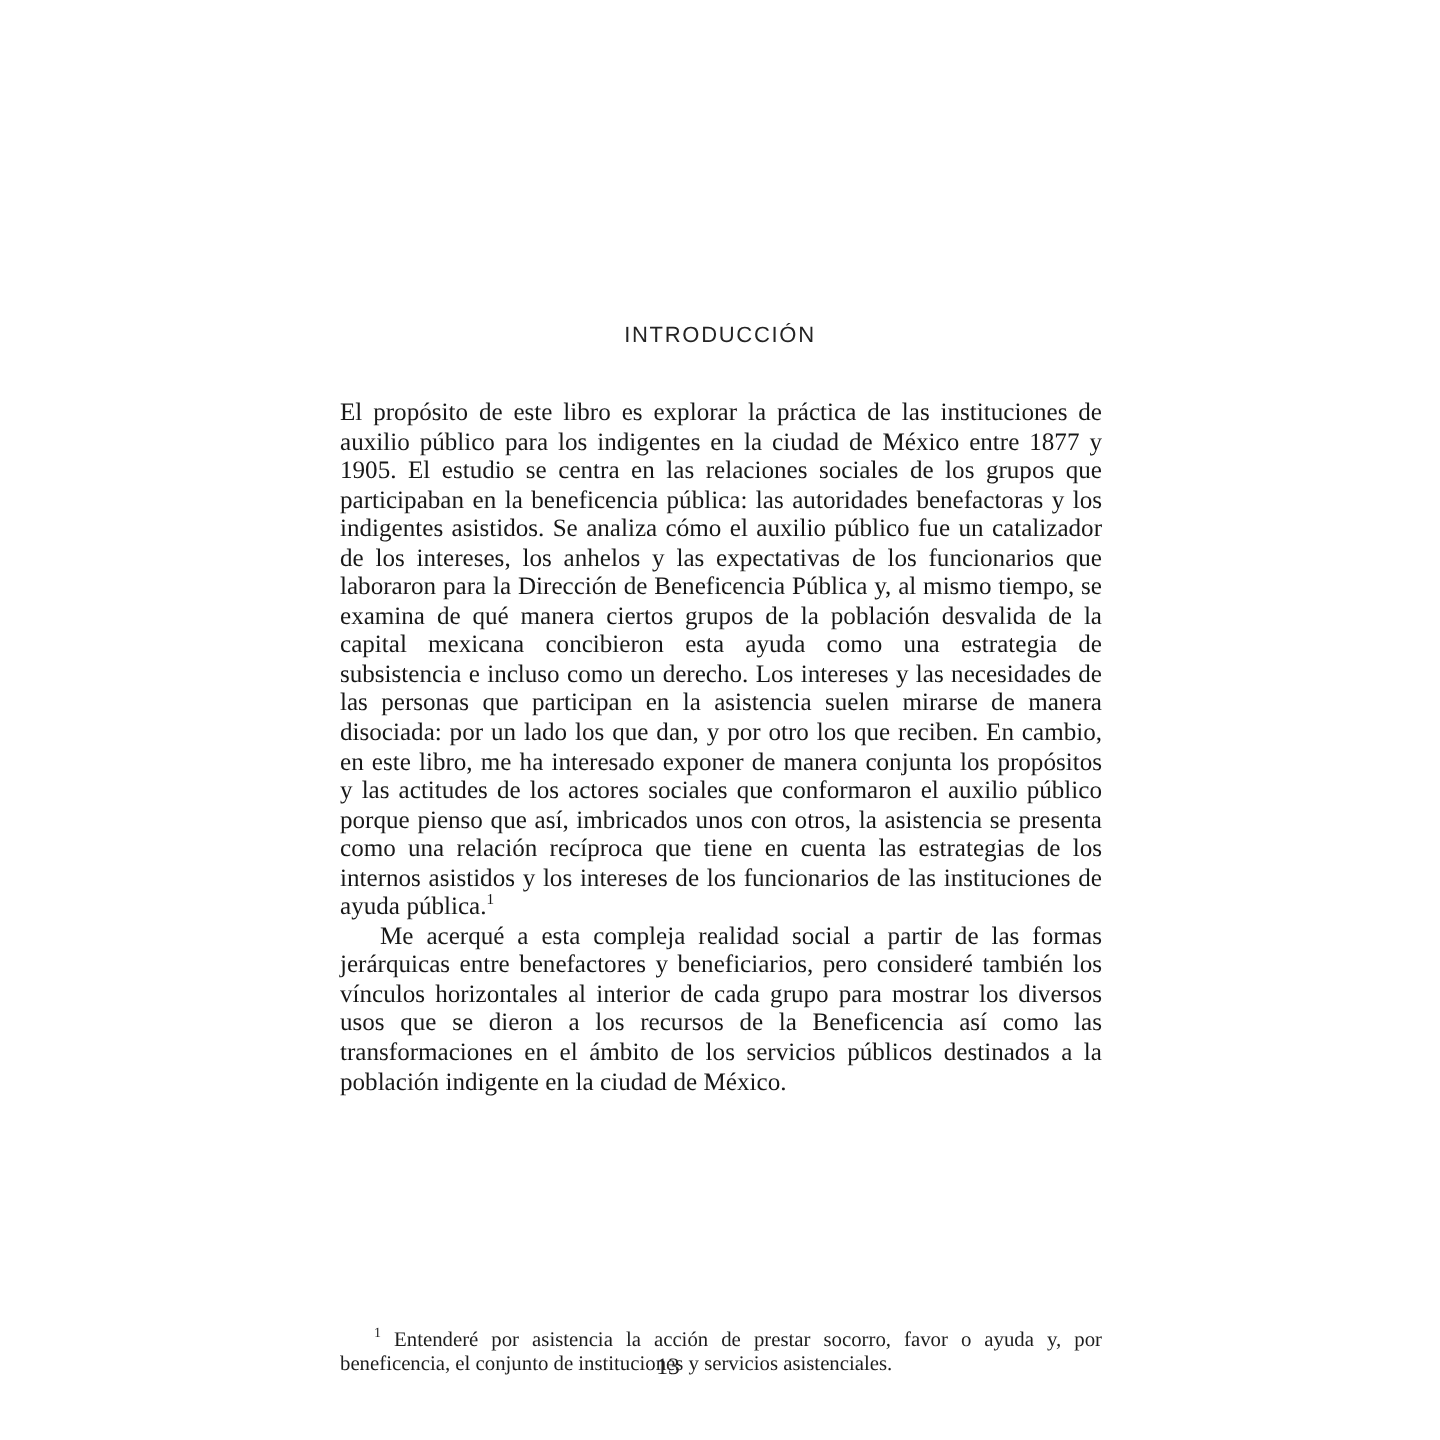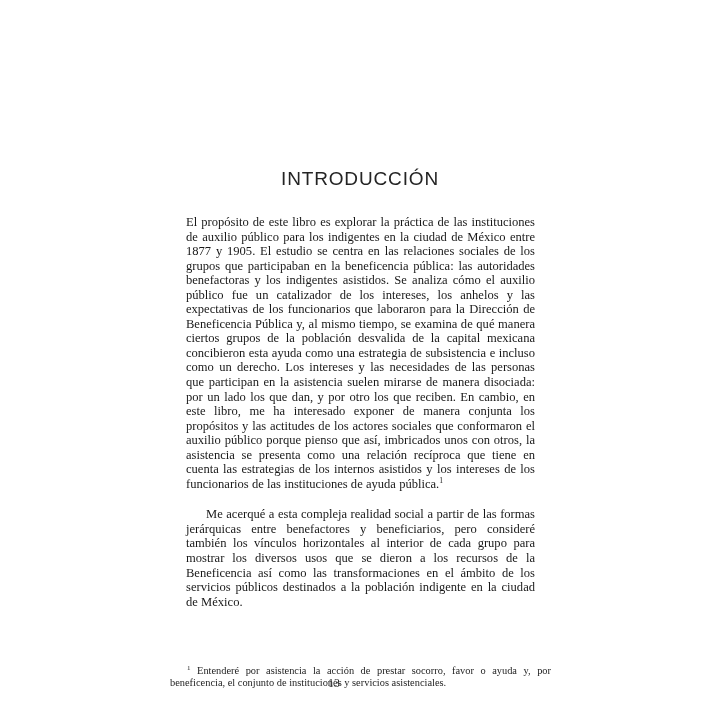--- a/index.html
+++ b/index.html
@@ -28,37 +28,37 @@
   }
 
   
   .chapter-heading {
     position: absolute;
     left: 0;
     top: 155px;
     width: 720px;
     text-align: center;
     font-family: "Liberation Sans", "DejaVu Sans", sans-serif;
-    font-size: 19px;
+    font-size: 11px;
     font-weight: 400;
     letter-spacing: 0.85px;
     color: #242424;
     word-spacing: 1px;
   }
 
   
   .body-block {
     position: absolute;
     left: 170px;
     top: 199px;
     width: 381px;
   }
 
   .para {
-    margin: 16px;
+    margin: 0;
     font-size: 12.55px;
     line-height: 14.55px;
     text-align: justify;
     text-justify: inter-word;
     color: #181818;
     hyphens: manual;
     word-spacing: 0.1px;
   }
   .para.indent {
     text-indent: 20px;

